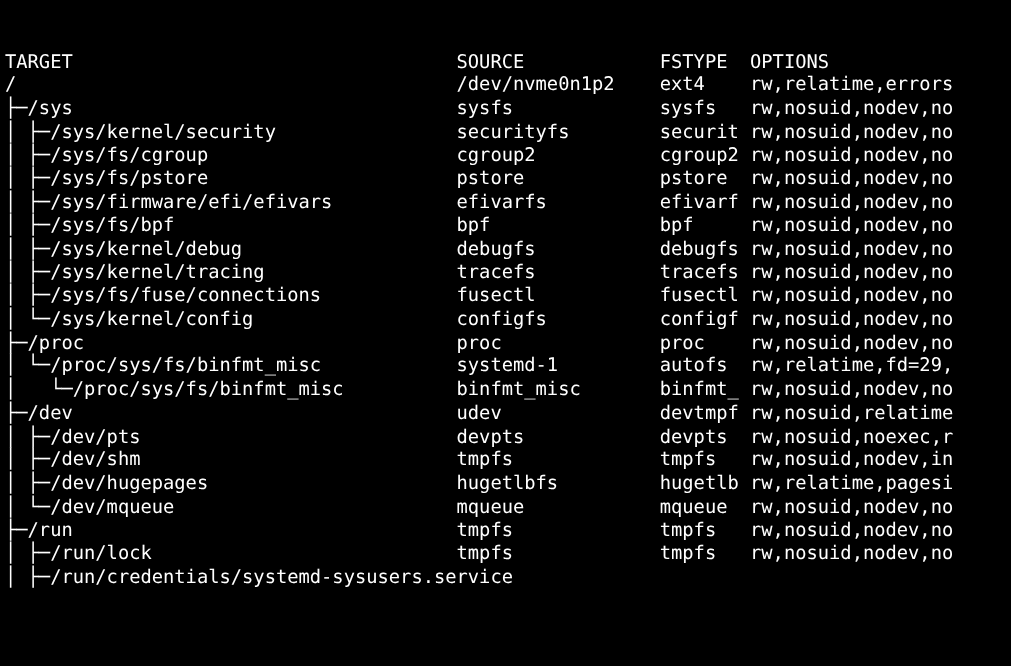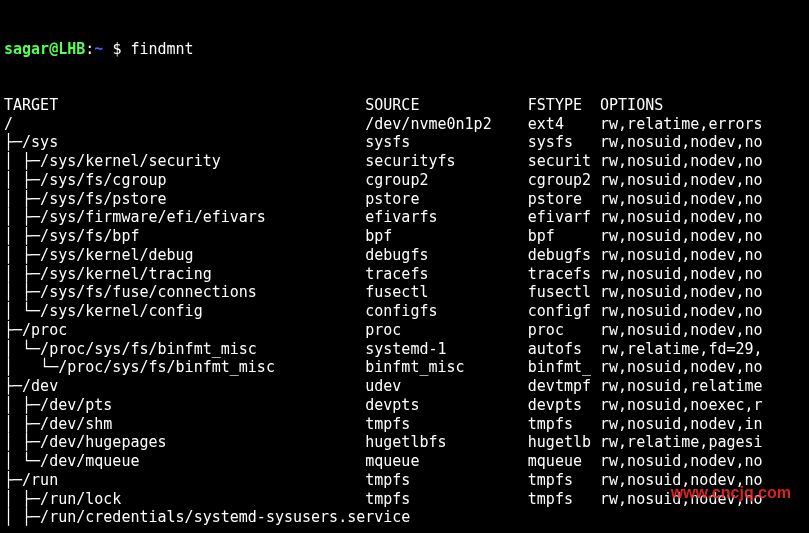--- a/index.html
+++ b/index.html
@@ -36,19 +36,17 @@
     font-weight: bold;
     pointer-events: none;
   }
   .watermark .l1 { color: #ff2a2a; opacity: 0.85; text-shadow: 0 0 2px #000; }
   .watermark .l2 { color: #19e06b; opacity: 0.85; text-shadow: 0 0 2px #000; }
 </style>
 </head>
 <body>
 
 <div class="term">
-  <div class="prompt row"><span class="user">sagar</span><span class="at">@</span><span class="host">LHB</span><span class="colon">:</span><span class="path">~</span><span class="sym"> </span><span class="sym">$</span><span class="cmd"> </span><span class="cmd">findmnt</span></div>
   <div id="output"><div class="row">TARGET                                  SOURCE            FSTYPE  OPTIONS</div><div class="row">/                                       /dev/nvme0n1p2    ext4    rw,relatime,errors</div><div class="row">├─/sys                                  sysfs             sysfs   rw,nosuid,nodev,no</div><div class="row">│ ├─/sys/kernel/security                securityfs        securit rw,nosuid,nodev,no</div><div class="row">│ ├─/sys/fs/cgroup                      cgroup2           cgroup2 rw,nosuid,nodev,no</div><div class="row">│ ├─/sys/fs/pstore                      pstore            pstore  rw,nosuid,nodev,no</div><div class="row">│ ├─/sys/firmware/efi/efivars           efivarfs          efivarf rw,nosuid,nodev,no</div><div class="row">│ ├─/sys/fs/bpf                         bpf               bpf     rw,nosuid,nodev,no</div><div class="row">│ ├─/sys/kernel/debug                   debugfs           debugfs rw,nosuid,nodev,no</div><div class="row">│ ├─/sys/kernel/tracing                 tracefs           tracefs rw,nosuid,nodev,no</div><div class="row">│ ├─/sys/fs/fuse/connections            fusectl           fusectl rw,nosuid,nodev,no</div><div class="row">│ └─/sys/kernel/config                  configfs          configf rw,nosuid,nodev,no</div><div class="row">├─/proc                                 proc              proc    rw,nosuid,nodev,no</div><div class="row">│ └─/proc/sys/fs/binfmt_misc            systemd-1         autofs  rw,relatime,fd=29,</div><div class="row">│   └─/proc/sys/fs/binfmt_misc          binfmt_misc       binfmt_ rw,nosuid,nodev,no</div><div class="row">├─/dev                                  udev              devtmpf rw,nosuid,relatime</div><div class="row">│ ├─/dev/pts                            devpts            devpts  rw,nosuid,noexec,r</div><div class="row">│ ├─/dev/shm                            tmpfs             tmpfs   rw,nosuid,nodev,in</div><div class="row">│ ├─/dev/hugepages                      hugetlbfs         hugetlb rw,relatime,pagesi</div><div class="row">│ └─/dev/mqueue                         mqueue            mqueue  rw,nosuid,nodev,no</div><div class="row">├─/run                                  tmpfs             tmpfs   rw,nosuid,nodev,no</div><div class="row">│ ├─/run/lock                           tmpfs             tmpfs   rw,nosuid,nodev,no</div><div class="row">│ ├─/run/credentials/systemd-sysusers.service </div></div>
 </div>
 
 <div class="watermark">
-  <div class="l1">www.cncjq.com</div>
 </div>
 
 </body></html>

